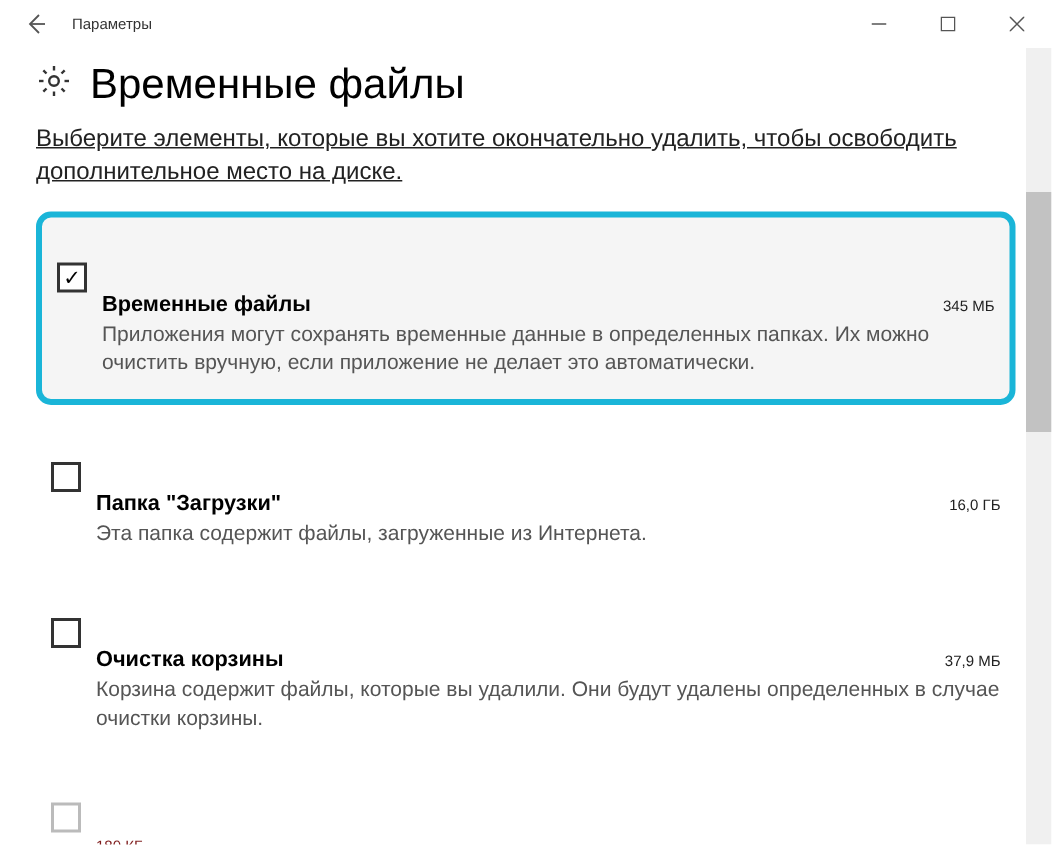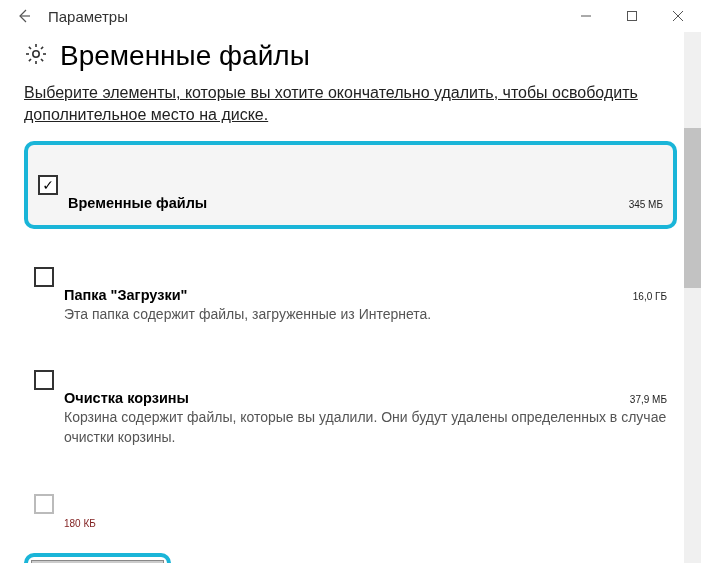--- a/index.html
+++ b/index.html
@@ -10,21 +10,21 @@
       height: 563px;
       overflow: hidden;
       position: relative;
     }
     .titlebar {
       height: 32px;
       display: flex;
       align-items: center;
       padding-left: 8px;
       color: #333;
-      font-size: 15px;
+      font-size: 10px;
     }
     .titlebar .back {
       width: 32px;
       display: flex;
       align-items: center;
       justify-content: center;
       color: #555;
     }
     .titlebar .title { padding-left: 8px; }
     .titlebar .spacer { flex: 1; }
@@ -202,20 +202,21 @@
   <p class="subheading">Выберите элементы, которые вы хотите окончательно удалить, чтобы освободить дополнительное место на диске.</p>
 
   <div class="items" id="items-container">
       <div class="item highlighted">
         <div class="checkbox checked "></div>
         <div class="item-body">
           <div class="item-head">
             <span class="item-title">Временные файлы</span>
             <span class="item-size">345 МБ</span>
           </div>
+          <div class="item-desc">Приложения могут сохранять временные данные в определенных папках. Их можно очистить вручную, если приложение не делает это автоматически.</div>
         </div>
       </div>
       <div class="item">
         <div class="checkbox "></div>
         <div class="item-body">
           <div class="item-head">
             <span class="item-title">Папка "Загрузки"</span>
             <span class="item-size">16,0 ГБ</span>
           </div>
           <div class="item-desc">Эта папка содержит файлы, загруженные из Интернета.</div>

